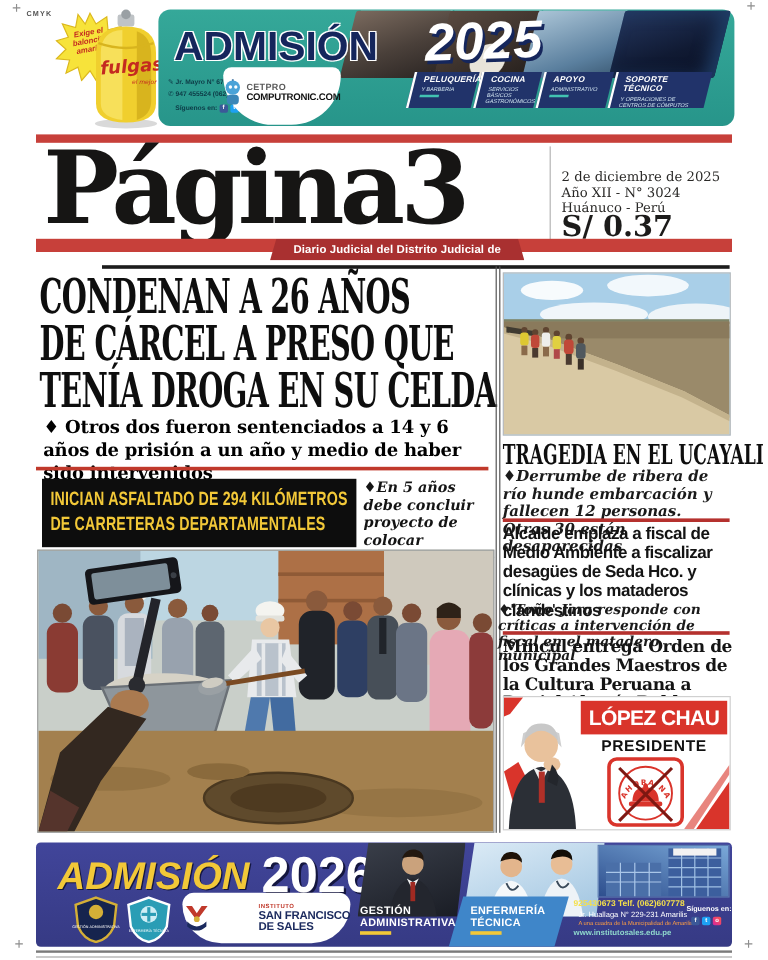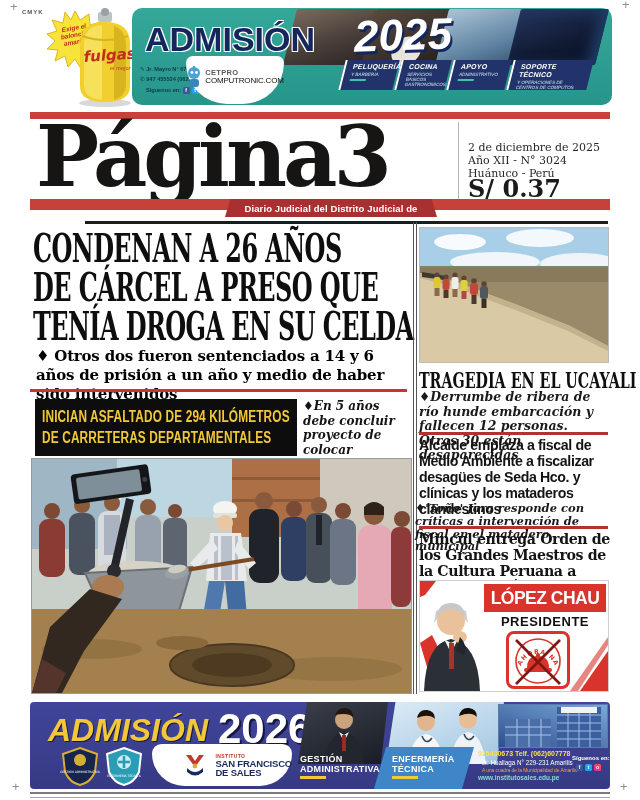--- a/index.html
+++ b/index.html
@@ -21,21 +21,21 @@
     text-shadow:2px 3px 0 #15265c;z-index:5}
   .phototile{top:1px;height:56px;transform:skewX(-14deg);box-shadow:2px 0 0 #ffffff;border-radius:2px}
   .ribbon{top:52px;height:30px;background:#21336a;transform:skewX(-14deg);border-left:2px solid #fff;color:#fff;padding:3px 4px 0 7px;z-index:4}
   .ribbon .l1{font-size:7px;font-weight:bold;line-height:8px;letter-spacing:.2px}
   .ribbon .l2{font-size:4.6px;line-height:5.2px;color:#cfe2ef;margin-top:1px}
   .ribbon .accent{width:16px;height:2px;background:#42c3b2;margin-top:2px}
   #cetpro-bubble{left:54px;top:48px;width:98px;height:48px;background:#fff;border-radius:8px 8px 48px 48px;z-index:6;
     display:flex;align-items:center;justify-content:center;gap:3px;padding-bottom:6px}
   .cetpro-name{line-height:8px}
   .cetpro-top{font-size:7.5px;font-weight:bold;color:#5a5a5a;letter-spacing:.3px}
-  .cetpro-bot{font-size:8px;font-weight:normal;color:#111;letter-spacing:-.2px}
+  .cetpro-bot{font-size:8px;font-weight:bold;color:#111;letter-spacing:-.2px}
   .contact{color:#0d3a46;font-size:5.6px;line-height:6px;font-weight:bold}
   .mini-icons{display:inline-flex;gap:2px;vertical-align:middle}
   .mini-icon{width:7px;height:7px;border-radius:1.5px;color:#fff;font-size:5px;line-height:7px;text-align:center;font-weight:bold}
   .fb{background:#3b5998}.tw{background:#1da1f2}.ig{background:linear-gradient(45deg,#d6249f,#fd5949)}
   
   .red-rule-top{left:30px;top:112px;width:580px;height:7px;background:#c7403a}
   #paper-title{left:36px;top:114px;font-size:84px;font-weight:bold;color:#161514;letter-spacing:-4px;line-height:86px}
   #mast-divider{left:458px;top:122px;width:1px;height:78px;background:#b5b5b5}
   #mast-day{left:468px;top:116px;font-size:23px;font-weight:bold;color:#1c1b1a}
   .mast-line{left:468px;font-size:11px;color:#2a2927;line-height:12px}
@@ -77,21 +77,21 @@
   #lopez-office{position:absolute;left:64px;top:33px;width:122px;text-align:center;font-weight:bold;
     font-size:13px;color:#111;letter-spacing:.5px}
   #party-logo{position:absolute;left:86px;top:50px;width:64px;height:58px;background:#fff;border:3px solid #d9342b;border-radius:8px}
   
   #bottom-ad{left:30px;top:702px;width:580px;height:87px;background:linear-gradient(180deg,#41459a,#363a84);border-radius:4px;overflow:hidden}
   #admision26{position:absolute;left:18px;top:10px;font-size:32px;font-weight:bold;font-style:italic;color:#f2c838;
     text-shadow:1px 1px 0 #14163f}
   #year26{position:absolute;left:188px;top:3px;font-size:42px;font-weight:bold;color:#fff;
     text-shadow:2px 2px 0 #14163f}
   #sfs-oval{position:absolute;left:122px;top:42px;width:140px;height:42px;background:#fff;border-radius:10px 10px 34px 34px;
-    display:flex;align-items:center;justify-content:flex-end;gap:8px}
+    display:flex;align-items:center;justify-content:space-between;gap:8px}
   .sfs-pre{font-size:5px;color:#c0392b;font-weight:bold;letter-spacing:.4px}
   .sfs-name{font-size:9.5px;font-weight:bold;color:#1b2a5e;line-height:9.5px;letter-spacing:-.2px}
   .program{position:absolute;color:#fff;font-weight:bold;z-index:4}
   .program .p1{font-size:9px;line-height:10px;letter-spacing:.3px}
   .program .p2{font-size:9px;line-height:10px;letter-spacing:.3px}
   .program .uline{width:26px;height:2.5px;background:#f2c838;margin-top:2px}
   #enf-ribbon{position:absolute;left:350px;top:45px;width:88px;height:42px;background:#3f86c9;transform:skewX(-16deg);z-index:3}
   .bcontact{position:absolute;line-height:8px;z-index:4}
   .bphone{font-size:7px;color:#f5e04a;font-weight:bold}
   .baddr{font-size:6.3px;color:#fff}

